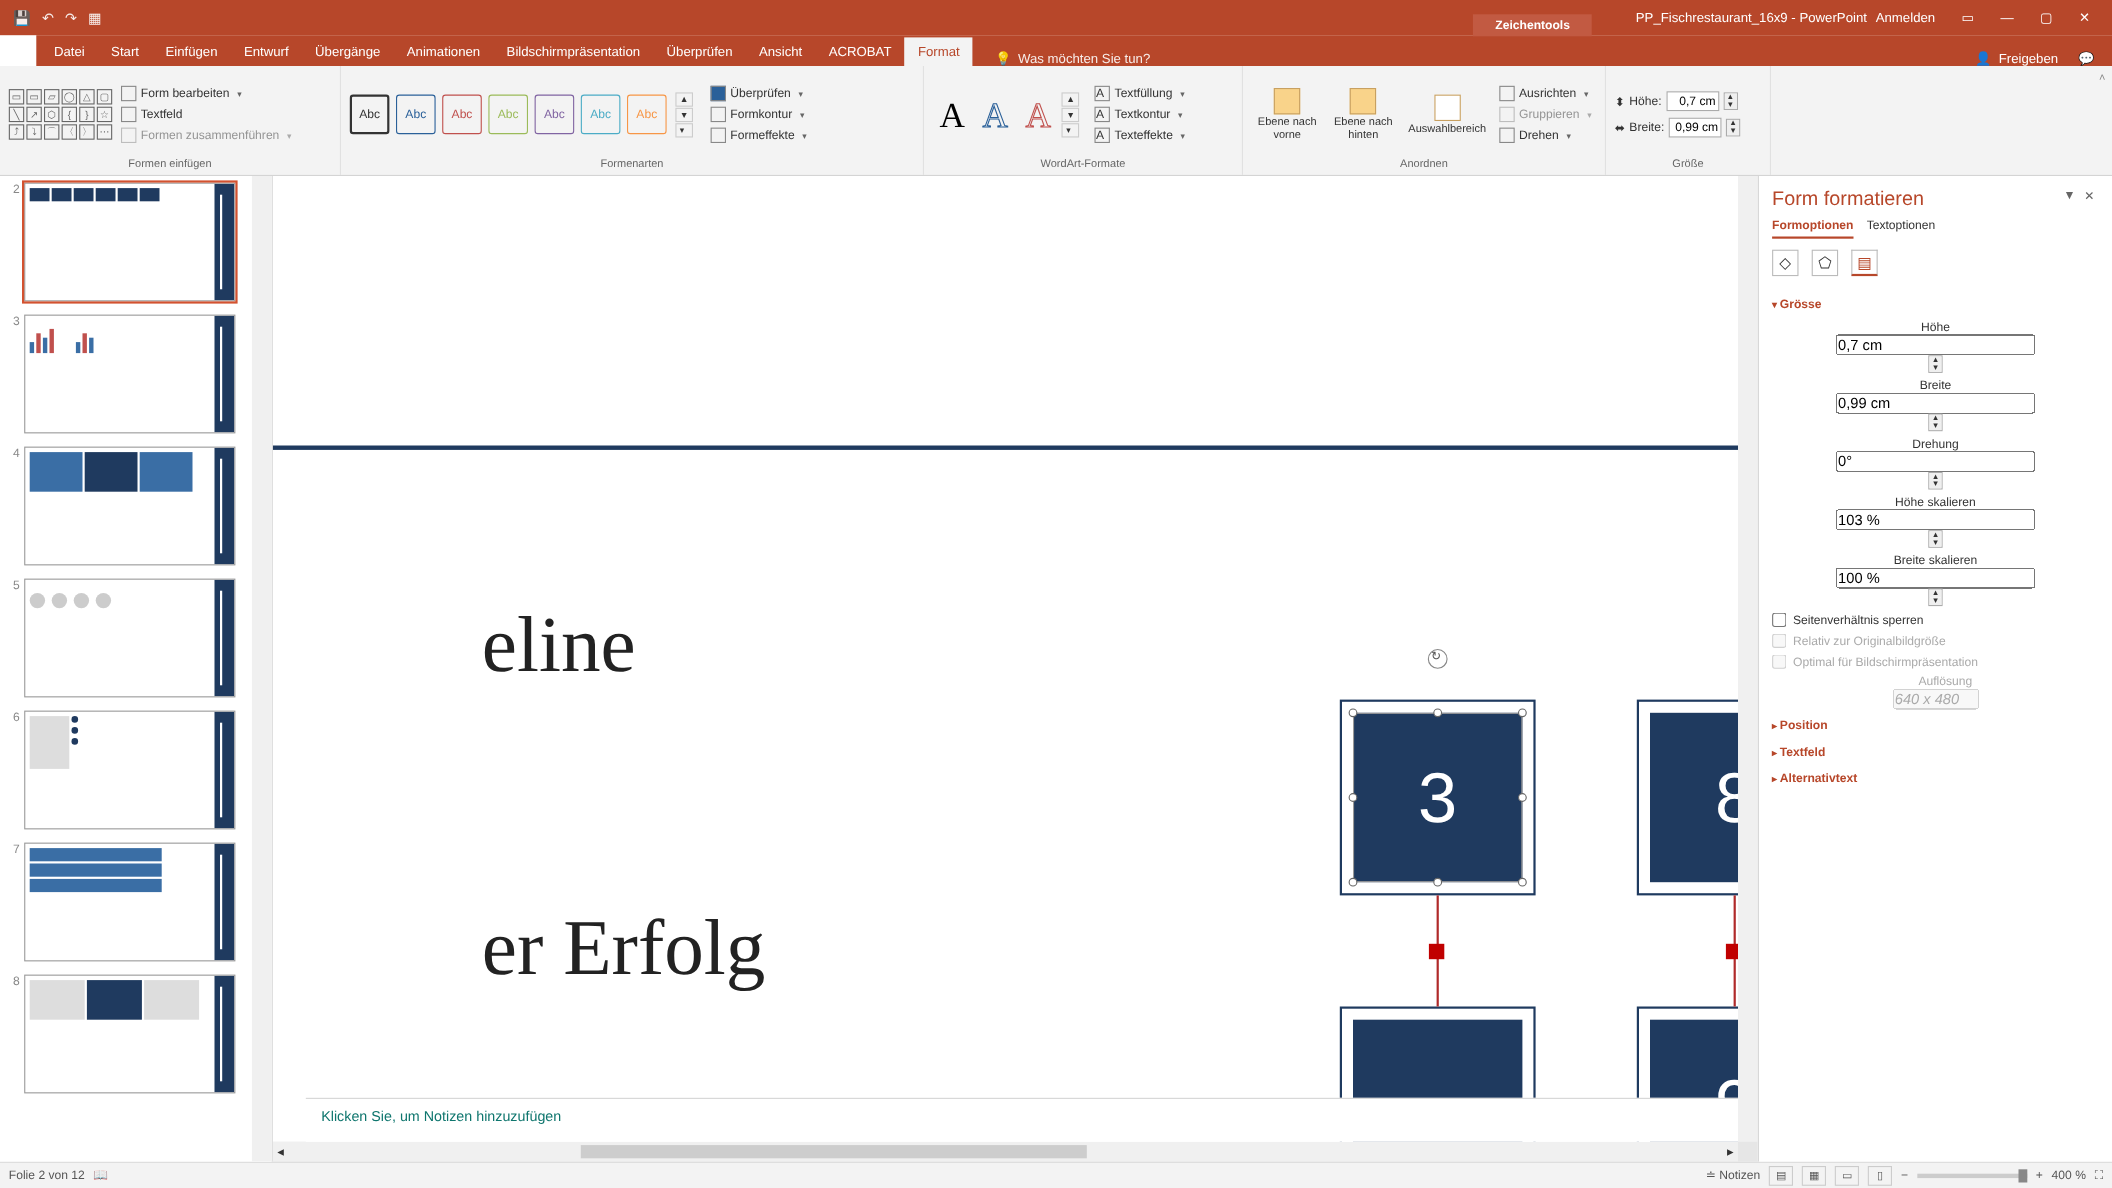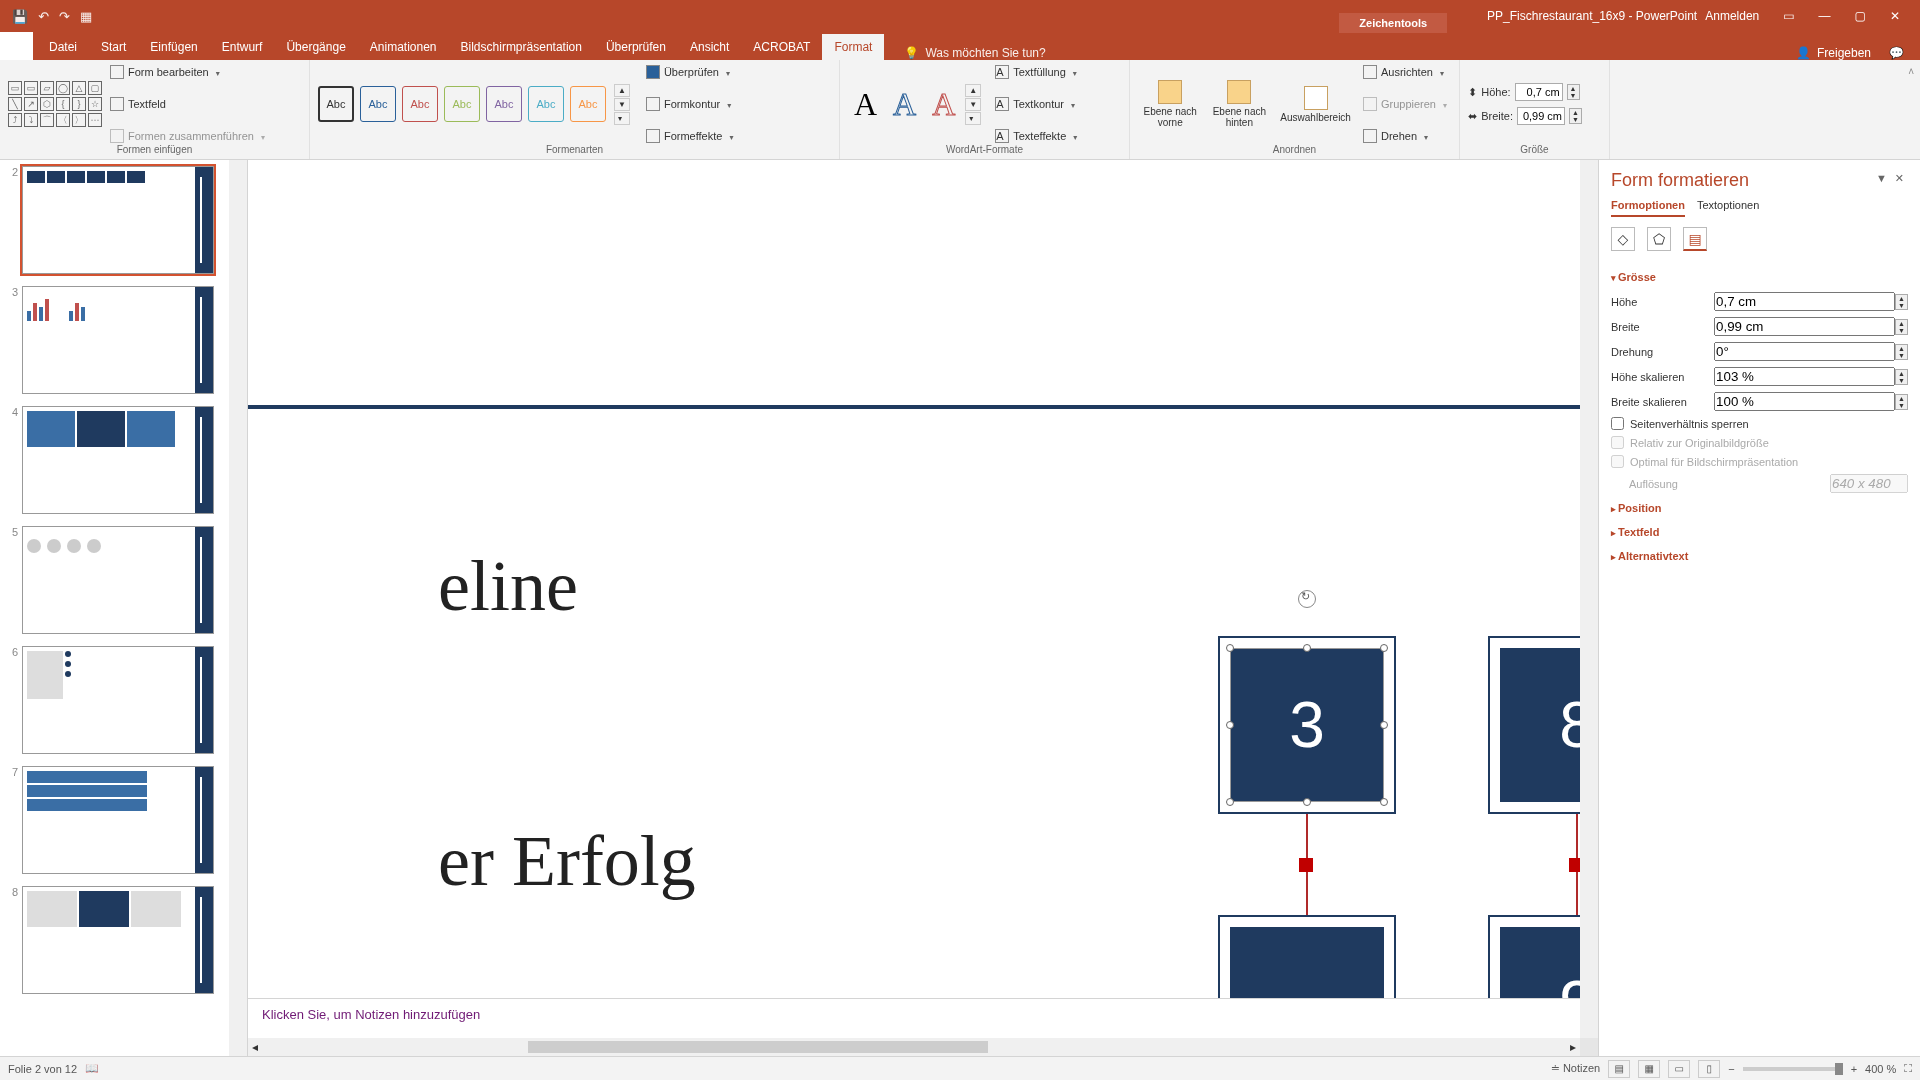--- a/index.html
+++ b/index.html
@@ -24,21 +24,21 @@
 
 .ribbon { background: #f3f3f3; height: 100px; border-bottom: 1px solid #d4d4d4; display: flex; }
 .ribbon-group { border-right: 1px solid #e1e1e1; padding: 4px 8px 2px; display: flex; flex-direction: column; justify-content: space-between; }
 .ribbon-group .group-content { display: flex; align-items: center; gap: 4px; flex: 1; }
 .ribbon-group .group-label { font-size: 10px; text-align: center; color: #666; padding-bottom: 2px; position: relative; }
 
 
 .shapes-gallery { display: grid; grid-template-columns: repeat(6, 14px); grid-auto-rows: 14px; gap: 2px; }
 .shapes-gallery span { width: 14px; height: 14px; border: 1px solid #666; font-size: 9px; display: flex; align-items: center; justify-content: center; color: #666; }
 
-.vert-menu { display: flex; flex-direction: column; gap: 16px; font-size: 11px; }
+.vert-menu { display: flex; flex-direction: column; gap: 3px; font-size: 11px; }
 .vert-menu .item { display: flex; align-items: center; gap: 4px; padding: 1px 4px; cursor: pointer; }
 .vert-menu .ico { width: 14px; height: 14px; display: inline-block; border: 1px solid #888; }
 .dd-arrow::after { content: "▾"; font-size: 8px; margin-left: 3px; color: #666; }
 
 
 .style-gallery { display: flex; gap: 6px; }
 .style-swatch { width: 36px; height: 36px; border-radius: 3px; display: flex; align-items: center; justify-content: center; font-size: 11px; cursor: pointer; }
 
 
 .wa-A { font-size: 32px; font-family: "Times New Roman", serif; padding: 0 6px; cursor: pointer; }
@@ -78,38 +78,38 @@
 .big-text { font-family: "Times New Roman", serif; font-size: 72px; color: #222; position: absolute; }
 .card { position: absolute; border: 2px solid #1f3a5f; background: #fff; }
 .card .inner { position: absolute; inset: 10px; background: #1f3a5f; display: flex; align-items: center; justify-content: center; color: #fff; font-family: "Times New Roman", serif; font-size: 64px; }
 .card.selected .inner { border: 1px solid #999; }
 .sel-handle { width: 8px; height: 8px; background: #fff; border: 1px solid #666; border-radius: 50%; position: absolute; }
 .rotate-handle { position: absolute; width: 18px; height: 18px; border: 1px solid #888; border-radius: 50%; left: 50%; transform: translateX(-50%); top: -48px; }
 .rotate-handle::after { content: "↻"; font-size: 11px; position: absolute; left: 2px; top: -1px; color: #555; }
 .connector-v { position: absolute; width: 2px; background: #b02a2a; }
 .red-square { position: absolute; width: 14px; height: 14px; background: #c00000; }
 
-.notes-area { border-top: 1px solid #d4d4d4; height: 40px; padding: 8px 14px; font-size: 13px; color: #701a75; background: #fff; }
+.notes-area { border-top: 1px solid #d4d4d4; height: 40px; padding: 8px 14px; font-size: 13px; color: #0f766e; background: #fff; margin-left: 30px; }
 
 
 .task-pane { width: 322px; border-left: 1px solid #d4d4d4; background: #fff; display: flex; flex-direction: column; }
 .pane-header { display: flex; align-items: flex-start; padding: 10px 12px 4px; }
 .pane-header h2 { color: #b7472a; font-size: 18px; font-weight: 400; flex: 1; }
 .pane-header .ctl { font-size: 11px; color: #666; cursor: pointer; padding: 2px 4px; }
 .pane-tabs { display: flex; gap: 12px; padding: 0 12px; font-size: 11px; }
 .pane-tabs .ptab { padding: 4px 0; cursor: pointer; }
 .pane-tabs .ptab.active { color: #b7472a; border-bottom: 2px solid #b7472a; font-weight: bold; }
 .pane-icons { display: flex; gap: 12px; padding: 10px 12px; }
 .pane-icons .picon { width: 24px; height: 24px; border: 1px solid #bbb; display: flex; align-items: center; justify-content: center; font-size: 14px; cursor: pointer; }
 .pane-icons .picon.active { border-bottom: 2px solid #b7472a; color: #b7472a; }
 .pane-body { padding: 4px 12px; font-size: 11px; overflow-y: auto; }
 .section-header { color: #b7472a; font-weight: bold; padding: 6px 0; cursor: pointer; }
 .section-header::before { content: "▾ "; font-size: 9px; }
 .section-header.collapsed::before { content: "▸ "; }
-.prop-row { display: flex; align-items: center; padding: 3px 0; }
+.prop-row { display: flex; align-items: center; padding: 3px 0; flex-direction: column; }
 .prop-row label { flex: 1; }
 .prop-row .spinner { margin-left: 0; }
 .prop-row.disabled { color: #aaa; }
 .chk-row { display: flex; align-items: center; gap: 6px; padding: 3px 0; }
 
 
 .statusbar { height: 24px; background: #f3f3f3; border-top: 1px solid #d4d4d4; display: flex; align-items: center; font-size: 11px; color: #555; padding: 0 8px; gap: 8px; }
 .statusbar .spacer { flex: 1; }
 .statusbar .view-btn { width: 22px; height: 18px; border: 1px solid #ccc; cursor: pointer; display: flex; align-items: center; justify-content: center; font-size: 10px; }
 .zoom-slider { width: 100px; height: 4px; background: #ccc; position: relative; }

